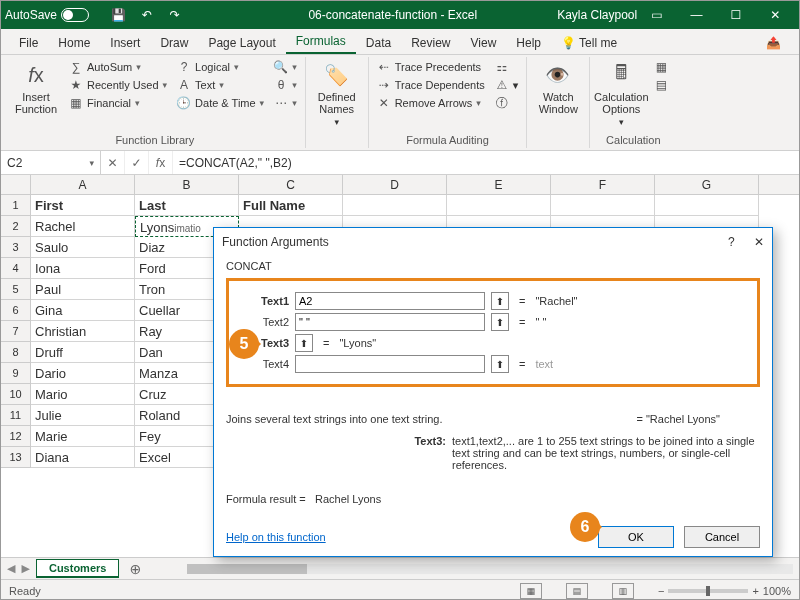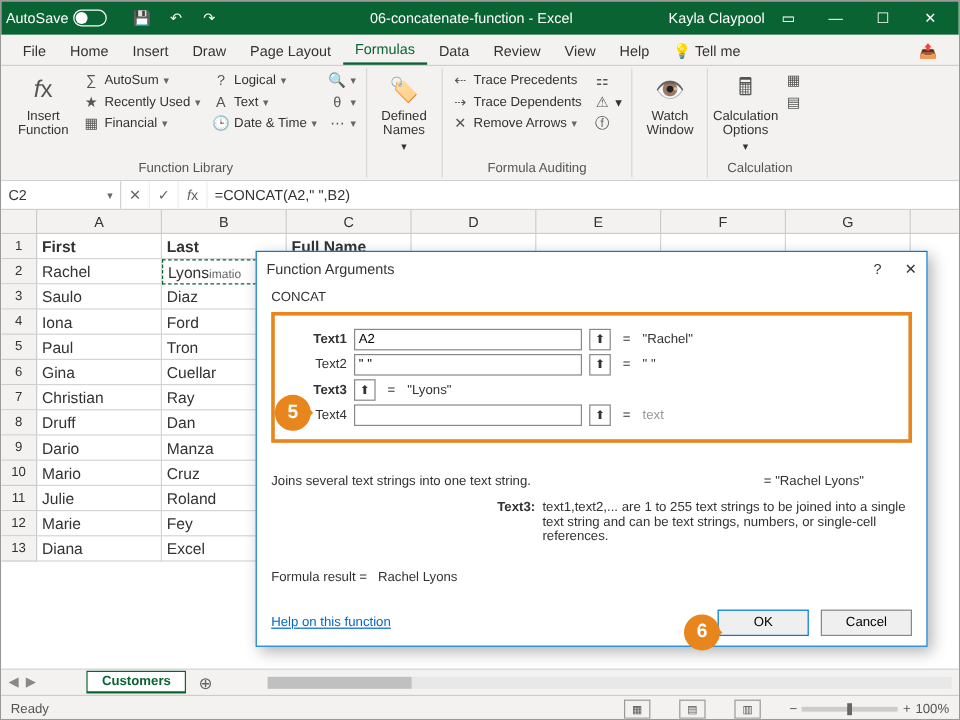--- a/index.html
+++ b/index.html
@@ -47,35 +47,35 @@
   .gridbody { position:relative;}
   .row { display:flex; height:21px; }
   .rownum { width:30px; border-right:1px solid #ccc; border-bottom:1px solid #ccc; background:#f3f2f1; text-align:center; font-size:11px; line-height:21px; color:#333;}
   .cell { width:104px; border-right:1px solid #d4d4d4; border-bottom:1px solid #d4d4d4; padding:0 4px; font-size:13px; line-height:21px; overflow:hidden; white-space:nowrap;}
   .cell.bold { font-weight:bold;}
   .cell.marching { border:1px dashed #0a6332; position:relative;}
   
   
   .sheettabs { height:22px; background:#f3f2f1; border-top:1px solid #ccc; display:flex; align-items:center; padding:0 6px; gap:6px; font-size:11px;}
   .sheettabs .nav { color:#888; cursor:default;}
-  .sheettab { padding:2px 12px; background:#fff; border:1px solid #0a6332; border-bottom:2px solid #0a6332; color:#0a6332; font-weight:bold;margin-left:36px;}
+  .sheettab { padding:2px 12px; background:#fff; border:1px solid #0a6332; border-bottom:2px solid #0a6332; color:#0a6332; font-weight:bold;}
   .sheettabs .add { color:#666; font-size:14px; margin-left:4px;}
   .sheettabs .scroll { flex:1; height:10px; margin-left:40px; background:#e8e8e8; position:relative;}
   .sheettabs .scroll .thumb { position:absolute; left:0; width:120px; height:100%; background:#c0c0c0;}
   
   
   .statusbar { height:22px; background:#f3f2f1; border-top:1px solid #ccc; display:flex; align-items:center; padding:0 8px; font-size:11px; color:#555; gap:24px;}
   .statusbar .spacer { flex:1;}
   .viewbtn { width:22px; height:16px; border:1px solid #999; display:inline-flex; align-items:center; justify-content:center; font-size:9px;}
   .zoom { display:flex; align-items:center; gap:4px;}
   .zoom .track { width:80px; height:4px; background:#ccc; position:relative;}
   .zoom .track .th { position:absolute; left:38px; top:-3px; width:4px; height:10px; background:#666;}
   
   
-  .dialog { position:absolute; left:212px; top:208px; width:560px; height:330px; background:#fff; border:1px solid #0078d4; box-shadow:4px 4px 12px rgba(0,0,0,0.3); z-index:50; font-size:12px;}
+  .dialog { position:absolute; left:212px; top:226px; width:560px; height:330px; background:#fff; border:1px solid #0078d4; box-shadow:4px 4px 12px rgba(0,0,0,0.3); z-index:50; font-size:12px;}
   .dlg-title { height:28px; display:flex; align-items:center; padding:0 8px; justify-content:space-between;}
   .dlg-body { padding:4px 12px;}
   .dlg-func { font-size:11px; color:#333; margin-bottom:6px;}
   .argbox { border:3px solid #e8851c; padding:8px 10px; position:relative;}
   .argrow { display:flex; align-items:center; gap:6px; margin:3px 0;}
   .argrow .lbl { width:50px; text-align:right; font-size:11px;}
   .argrow .lbl.bold { font-weight:bold;}
   .argrow input { width:190px; height:18px; border:1px solid #888; font-size:11px; padding:0 3px;}
   .argrow .rs { width:18px; height:18px; border:1px solid #888; display:flex; align-items:center; justify-content:center; font-size:10px;}
   .argrow .eq { margin:0 4px; font-size:11px;}

